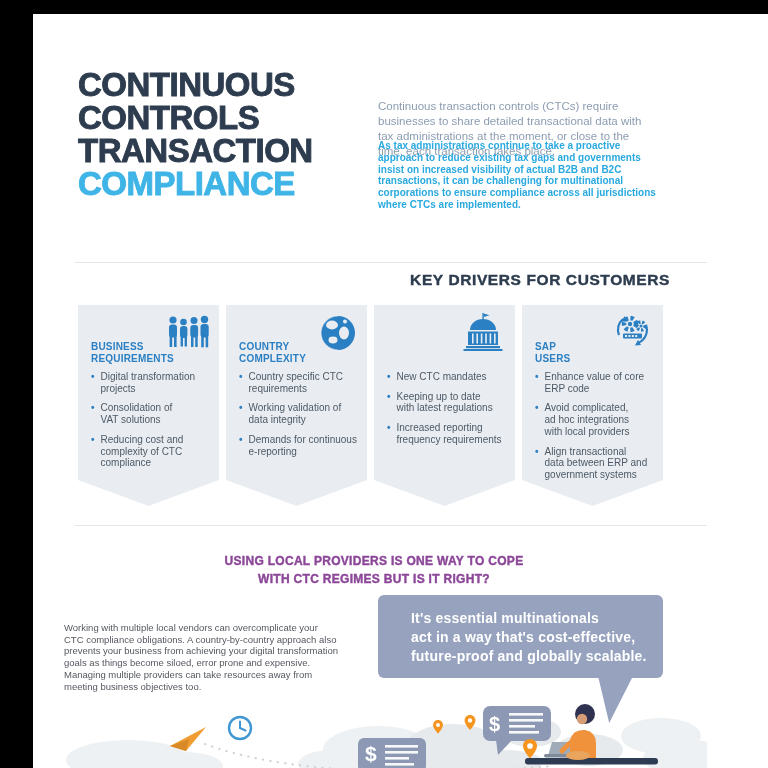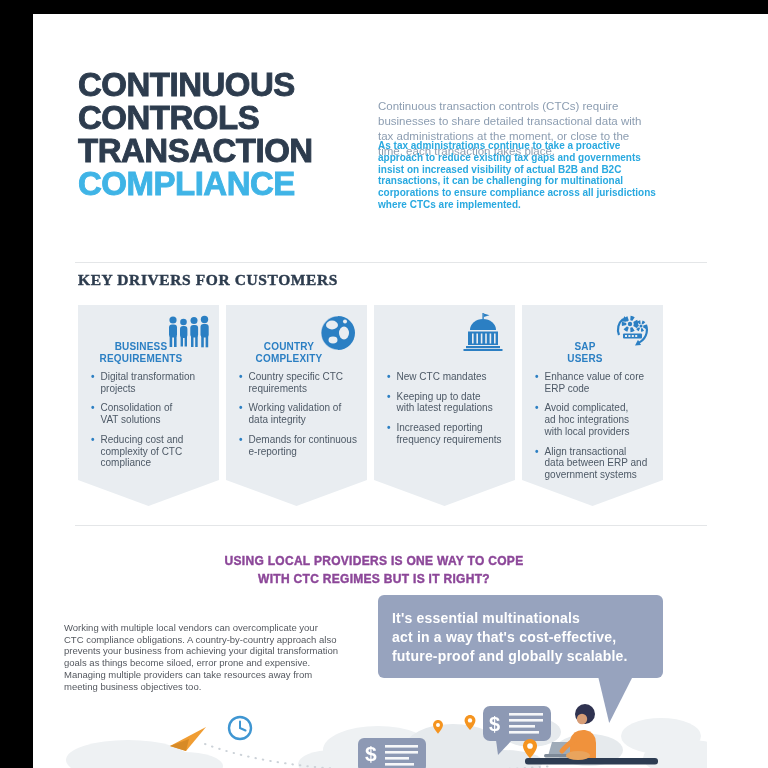--- a/index.html
+++ b/index.html
@@ -19,38 +19,38 @@
 
   .title{position:absolute;left:45px;top:54px;font-size:33px;line-height:33px;font-weight:bold;letter-spacing:-.5px;color:#2d3c4e;-webkit-text-stroke:.9px #2d3c4e;}
   .title .accent{color:#3fb4e6;-webkit-text-stroke:.9px #3fb4e6;}
 
   .intro{position:absolute;left:345px;top:52px;width:335px;font-size:11.5px;line-height:15px;color:#8c9db1;margin-top:33px;}
   .intro-bold{position:absolute;left:345px;top:126px;width:340px;font-size:10px;line-height:11.8px;font-weight:bold;color:#29a9e0;}
 
   .divider{position:absolute;left:42px;width:632px;height:1px;background:#e4e6e8;}
   .div1{top:248px;} .div2{top:511px;}
 
-  .kd-heading{position:absolute;left:45px;top:257px;width:592px;text-align:left;font-size:15.5px;font-weight:bold;letter-spacing:.6px;color:#2d3c4e;font-family:Liberation Serif, serif;-webkit-text-stroke:.4px #2d3c4e;}
+  .kd-heading{position:absolute;left:45px;top:257px;width:592px;text-align:right;font-size:15.5px;font-weight:bold;letter-spacing:.6px;color:#2d3c4e;-webkit-text-stroke:.4px #2d3c4e;}
 
   .columns{position:absolute;left:45px;top:291px;display:flex;gap:7px;}
   .col{position:relative;width:141px;height:201px;background:#e9edf1;
        clip-path:polygon(0 0,100% 0,100% 175px,50% 201px,0 175px);}
   .col-icon{position:absolute;top:8px;right:9px;}
-  .col-title{position:absolute;left:13px;top:36px;width:100px;font-size:10px;line-height:12px;font-weight:bold;color:#2b7fc3;letter-spacing:.2px;text-align:center;}
+  .col-title{position:absolute;left:13px;top:36px;width:100px;font-size:10px;line-height:12px;font-weight:bold;color:#2b7fc3;letter-spacing:.2px;}
   .col-bullets{position:absolute;left:13px;top:66px;width:122px;}
   .bullet{display:flex;margin-bottom:8px;font-size:10px;line-height:11.7px;color:#4d5966;}
   .bullet .dot{color:#2b7fc3;font-weight:bold;margin-right:6px;font-size:10px;}
 
   .purple-heading{position:absolute;left:45px;top:527px;width:592px;text-align:center;font-size:12px;line-height:17.5px;font-weight:bold;letter-spacing:.3px;color:#8c4799;margin-top:12px;-webkit-text-stroke:.4px #8c4799;}
 
   .lead{position:absolute;left:45px;top:571px;width:305px;font-size:13px;line-height:16.5px;color:#8295ab;}
   .body-text{position:absolute;left:31px;top:608px;width:310px;font-size:9.5px;line-height:11.7px;color:#54585f;}
 
   .quote{position:absolute;left:345px;top:581px;width:285px;height:83px;background:#97a3be;border-radius:6px;
-         padding:14px 0 0 14px;box-sizing:border-box;font-size:14px;line-height:19px;font-weight:bold;color:#fff;letter-spacing:.2px;}
+         padding:14px 0 0 33px;box-sizing:border-box;font-size:14px;line-height:19px;font-weight:bold;color:#fff;letter-spacing:.2px;}
   .quote-tail{position:absolute;left:565px;top:662px;width:35px;height:47px;background:#97a3be;
               clip-path:polygon(0 0,100% 0,32% 100%);z-index:3;}
 
   .illustration{position:absolute;left:0;top:674px;width:674px;height:80px;z-index:2;}
 </style>
 </head>
 <body>
 
 <div class="back-page">
   <div class="back-band"></div>

